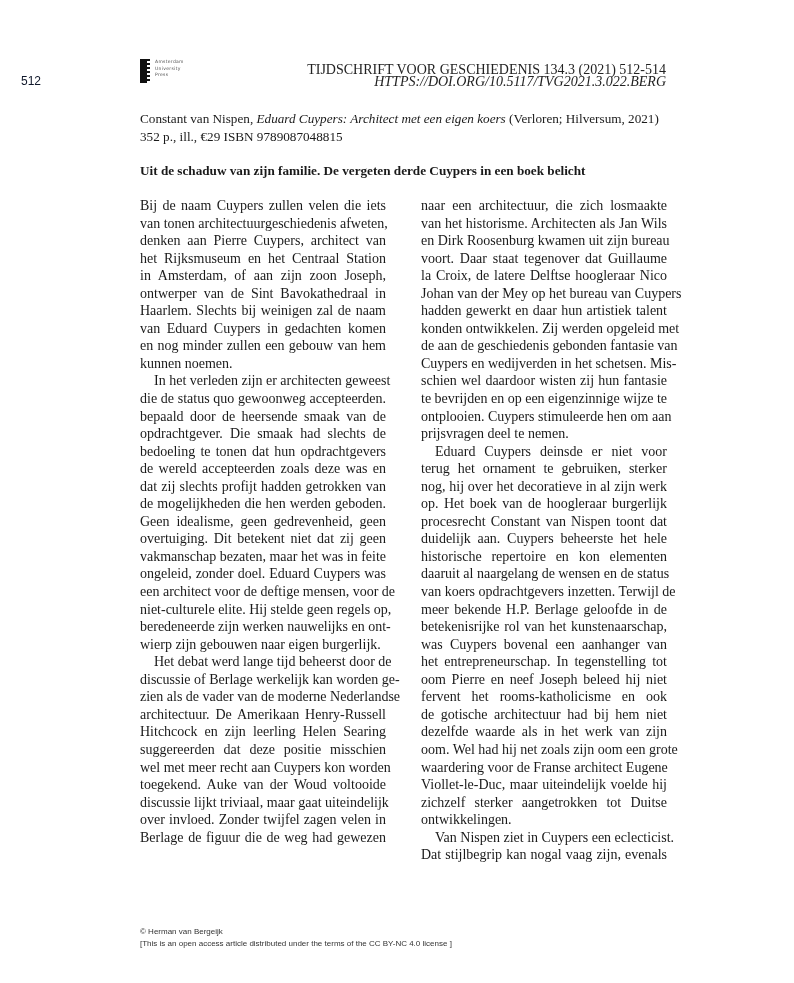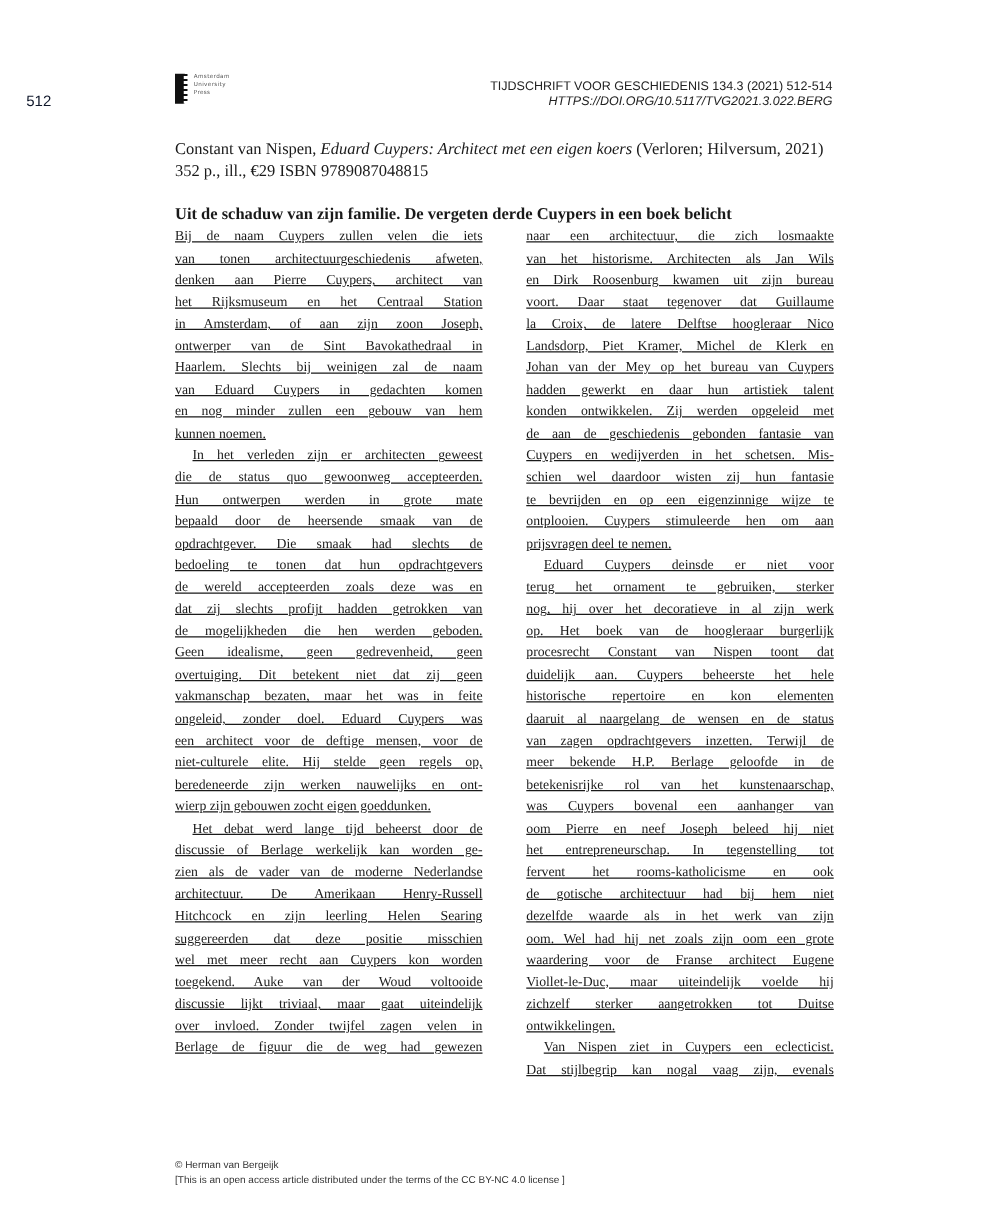--- a/index.html
+++ b/index.html
@@ -3,26 +3,26 @@
 <meta charset="utf-8">
 <style>
   html, body { margin: 0; padding: 0; background: #ffffff; }
   body { width: 794px; height: 983px; position: relative; overflow: hidden; color: #1a1a1a; }
   .page-number { position: absolute; left: 21px; top: 74px; font-family: Liberation Sans, sans-serif; font-size: 12px; color: #0f172a; }
   .logo { position: absolute; left: 140px; top: 59px; display: flex; align-items: flex-start; }
   .logo-mark { width: 8px; height: 24px; background: #111; position: relative; }
   .logo-mark::after { content: ""; position: absolute; right: -2px; top: 0; width: 3px; height: 24px;
     background: repeating-linear-gradient(to bottom, #111 0 2px, #fff 2px 4px); }
   .logo-text { margin-left: 7px; font-family: "DejaVu Sans", sans-serif; font-size: 4.5px; line-height: 6.5px; color: #555; letter-spacing: 0.3px; }
-  .journal-ref { position: absolute; right: 128px; top: 64px; text-align: right; font-family: Liberation Sans, sans-serif; font-size: 10px; line-height: 12px; color: #222; }
+  .journal-ref { position: absolute; right: 128px; top: 64px; text-align: right; font-family: Liberation Serif, serif; font-size: 14px; line-height: 12px; color: #222; }
   .journal-ref .doi { font-style: italic; }
   .citation { position: absolute; left: 140px; top: 110px; width: 530px; font-family: "Liberation Serif", serif; font-size: 13.2px; line-height: 18px; color: #1a1a1a; }
   .citation em { }
   .review-title { position: absolute; left: 140px; top: 162px; width: 540px; font-family: "Liberation Serif", serif; font-weight: bold; font-size: 13.2px; line-height: 18px; color: #1a1a1a; }
-  .col { position: absolute; top: 181px; width: 246px; font-family: "Liberation Serif", serif; font-size: 11px; line-height: 17.55px; text-align: justify; color: #1a1a1a; hyphens: manual; text-decoration: underline; }
+  .col { position: absolute; top: 197px; width: 246px; font-family: "Liberation Serif", serif; font-size: 14px; line-height: 17.55px; text-align: justify; color: #1a1a1a; hyphens: manual; }
   .col.left { left: 140px; }
   .col.right { left: 421px; }
   .col .line { display: block; text-align: justify; text-align-last: justify; white-space: nowrap; }
   .col .line.last { text-align-last: left; }
   .col .line.ind { padding-left: 14px; }
   .footer { position: absolute; left: 140px; top: 926px; font-family: "Liberation Sans", sans-serif; font-size: 8px; line-height: 12px; color: #333; }
 </style>
 </head>
 <body>
 
@@ -55,77 +55,75 @@
     <span class="line">denken aan Pierre Cuypers, architect van</span>
     <span class="line">het Rijksmuseum en het Centraal Station</span>
     <span class="line">in Amsterdam, of aan zijn zoon Joseph,</span>
     <span class="line">ontwerper van de Sint Bavokathedraal in</span>
     <span class="line">Haarlem. Slechts bij weinigen zal de naam</span>
     <span class="line">van Eduard Cuypers in gedachten komen</span>
     <span class="line">en nog minder zullen een gebouw van hem</span>
     <span class="line last">kunnen noemen.</span>
     <span class="line ind">In het verleden zijn er architecten geweest</span>
     <span class="line">die de status quo gewoonweg accepteerden.</span>
-    <span class="line">Hun ontwerpen werden in grote mate</span>
     <span class="line">bepaald door de heersende smaak van de</span>
     <span class="line">opdrachtgever. Die smaak had slechts de</span>
     <span class="line">bedoeling te tonen dat hun opdrachtgevers</span>
     <span class="line">de wereld accepteerden zoals deze was en</span>
     <span class="line">dat zij slechts profijt hadden getrokken van</span>
     <span class="line">de mogelijkheden die hen werden geboden.</span>
     <span class="line">Geen idealisme, geen gedrevenheid, geen</span>
     <span class="line">overtuiging. Dit betekent niet dat zij geen</span>
     <span class="line">vakmanschap bezaten, maar het was in feite</span>
     <span class="line">ongeleid, zonder doel. Eduard Cuypers was</span>
     <span class="line">een architect voor de deftige mensen, voor de</span>
     <span class="line">niet-culturele elite. Hij stelde geen regels op,</span>
     <span class="line">beredeneerde zijn werken nauwelijks en ont-</span>
-    <span class="line last">wierp zijn gebouwen zocht eigen goeddunken.</span>
+    <span class="line last">wierp zijn gebouwen naar eigen burgerlijk.</span>
     <span class="line ind">Het debat werd lange tijd beheerst door de</span>
     <span class="line">discussie of Berlage werkelijk kan worden ge-</span>
     <span class="line">zien als de vader van de moderne Nederlandse</span>
     <span class="line">architectuur. De Amerikaan Henry-Russell</span>
     <span class="line">Hitchcock en zijn leerling Helen Searing</span>
     <span class="line">suggereerden dat deze positie misschien</span>
     <span class="line">wel met meer recht aan Cuypers kon worden</span>
     <span class="line">toegekend. Auke van der Woud voltooide</span>
     <span class="line">discussie lijkt triviaal, maar gaat uiteindelijk</span>
     <span class="line">over invloed. Zonder twijfel zagen velen in</span>
     <span class="line">Berlage de figuur die de weg had gewezen</span>
   </div>
 <div class="col right" id="col-right">
     <span class="line">naar een architectuur, die zich losmaakte</span>
     <span class="line">van het historisme. Architecten als Jan Wils</span>
     <span class="line">en Dirk Roosenburg kwamen uit zijn bureau</span>
     <span class="line">voort. Daar staat tegenover dat Guillaume</span>
     <span class="line">la Croix, de latere Delftse hoogleraar Nico</span>
-    <span class="line">Landsdorp, Piet Kramer, Michel de Klerk en</span>
     <span class="line">Johan van der Mey op het bureau van Cuypers</span>
     <span class="line">hadden gewerkt en daar hun artistiek talent</span>
     <span class="line">konden ontwikkelen. Zij werden opgeleid met</span>
     <span class="line">de aan de geschiedenis gebonden fantasie van</span>
     <span class="line">Cuypers en wedijverden in het schetsen. Mis-</span>
     <span class="line">schien wel daardoor wisten zij hun fantasie</span>
     <span class="line">te bevrijden en op een eigenzinnige wijze te</span>
     <span class="line">ontplooien. Cuypers stimuleerde hen om aan</span>
     <span class="line last">prijsvragen deel te nemen.</span>
     <span class="line ind">Eduard Cuypers deinsde er niet voor</span>
     <span class="line">terug het ornament te gebruiken, sterker</span>
     <span class="line">nog, hij over het decoratieve in al zijn werk</span>
     <span class="line">op. Het boek van de hoogleraar burgerlijk</span>
     <span class="line">procesrecht Constant van Nispen toont dat</span>
     <span class="line">duidelijk aan. Cuypers beheerste het hele</span>
     <span class="line">historische repertoire en kon elementen</span>
     <span class="line">daaruit al naargelang de wensen en de status</span>
-    <span class="line">van zagen opdrachtgevers inzetten. Terwijl de</span>
+    <span class="line">van koers opdrachtgevers inzetten. Terwijl de</span>
     <span class="line">meer bekende H.P. Berlage geloofde in de</span>
     <span class="line">betekenisrijke rol van het kunstenaarschap,</span>
     <span class="line">was Cuypers bovenal een aanhanger van</span>
+    <span class="line">het entrepreneurschap. In tegenstelling tot</span>
     <span class="line">oom Pierre en neef Joseph beleed hij niet</span>
-    <span class="line">het entrepreneurschap. In tegenstelling tot</span>
     <span class="line">fervent het rooms-katholicisme en ook</span>
     <span class="line">de gotische architectuur had bij hem niet</span>
     <span class="line">dezelfde waarde als in het werk van zijn</span>
     <span class="line">oom. Wel had hij net zoals zijn oom een grote</span>
     <span class="line">waardering voor de Franse architect Eugene</span>
     <span class="line">Viollet-le-Duc, maar uiteindelijk voelde hij</span>
     <span class="line">zichzelf sterker aangetrokken tot Duitse</span>
     <span class="line last">ontwikkelingen.</span>
     <span class="line ind">Van Nispen ziet in Cuypers een eclecticist.</span>
     <span class="line">Dat stijlbegrip kan nogal vaag zijn, evenals</span>

